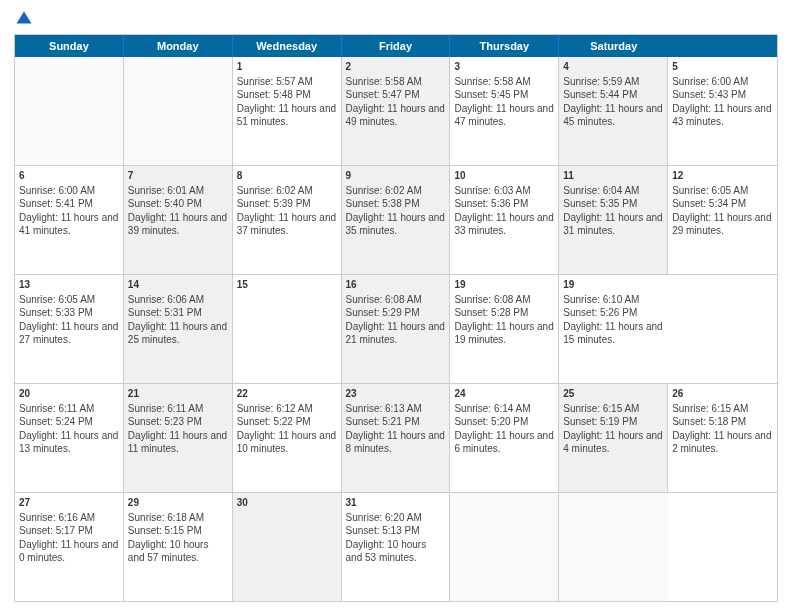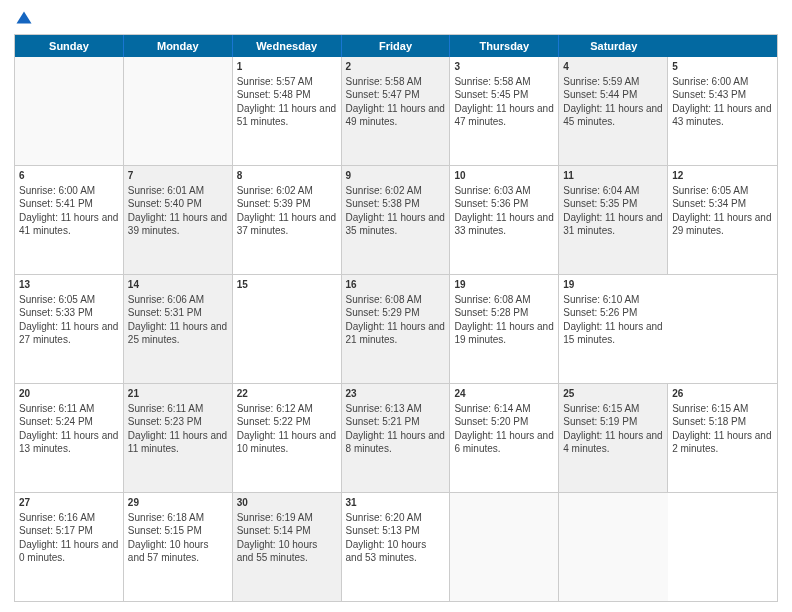--- a/index.html
+++ b/index.html
@@ -176,20 +176,20 @@
           <div class="cal-cell shaded"><span class="day-num">21</span><span class="cell-text">Sunrise: 6:11 AM<br>Sunset: 5:23 PM<br>Daylight: 11 hours and 11 minutes.</span></div>
           <div class="cal-cell"><span class="day-num">22</span><span class="cell-text">Sunrise: 6:12 AM<br>Sunset: 5:22 PM<br>Daylight: 11 hours and 10 minutes.</span></div>
           <div class="cal-cell shaded"><span class="day-num">23</span><span class="cell-text">Sunrise: 6:13 AM<br>Sunset: 5:21 PM<br>Daylight: 11 hours and 8 minutes.</span></div>
           <div class="cal-cell"><span class="day-num">24</span><span class="cell-text">Sunrise: 6:14 AM<br>Sunset: 5:20 PM<br>Daylight: 11 hours and 6 minutes.</span></div>
           <div class="cal-cell shaded"><span class="day-num">25</span><span class="cell-text">Sunrise: 6:15 AM<br>Sunset: 5:19 PM<br>Daylight: 11 hours and 4 minutes.</span></div>
           <div class="cal-cell"><span class="day-num">26</span><span class="cell-text">Sunrise: 6:15 AM<br>Sunset: 5:18 PM<br>Daylight: 11 hours and 2 minutes.</span></div>
         </div>
         <div class="cal-row">
           <div class="cal-cell"><span class="day-num">27</span><span class="cell-text">Sunrise: 6:16 AM<br>Sunset: 5:17 PM<br>Daylight: 11 hours and 0 minutes.</span></div>
           <div class="cal-cell"><span class="day-num">29</span><span class="cell-text">Sunrise: 6:18 AM<br>Sunset: 5:15 PM<br>Daylight: 10 hours and 57 minutes.</span></div>
-          <div class="cal-cell shaded"><span class="day-num">30</span><span class="cell-text">Sunrise: 6:19 AM<br>Sunset: 5:14 PM<br>Daylight: 10 hours and 55 minutes.</span></div>
+          <div class="cal-cell shaded"><span class="day-num">30</span></div>
           <div class="cal-cell"><span class="day-num">31</span><span class="cell-text">Sunrise: 6:20 AM<br>Sunset: 5:13 PM<br>Daylight: 10 hours and 53 minutes.</span></div>
           <div class="cal-cell empty"></div>
           <div class="cal-cell empty"></div>
         </div>
       </div>
   </div>
 </div>
 
 </body></html>

